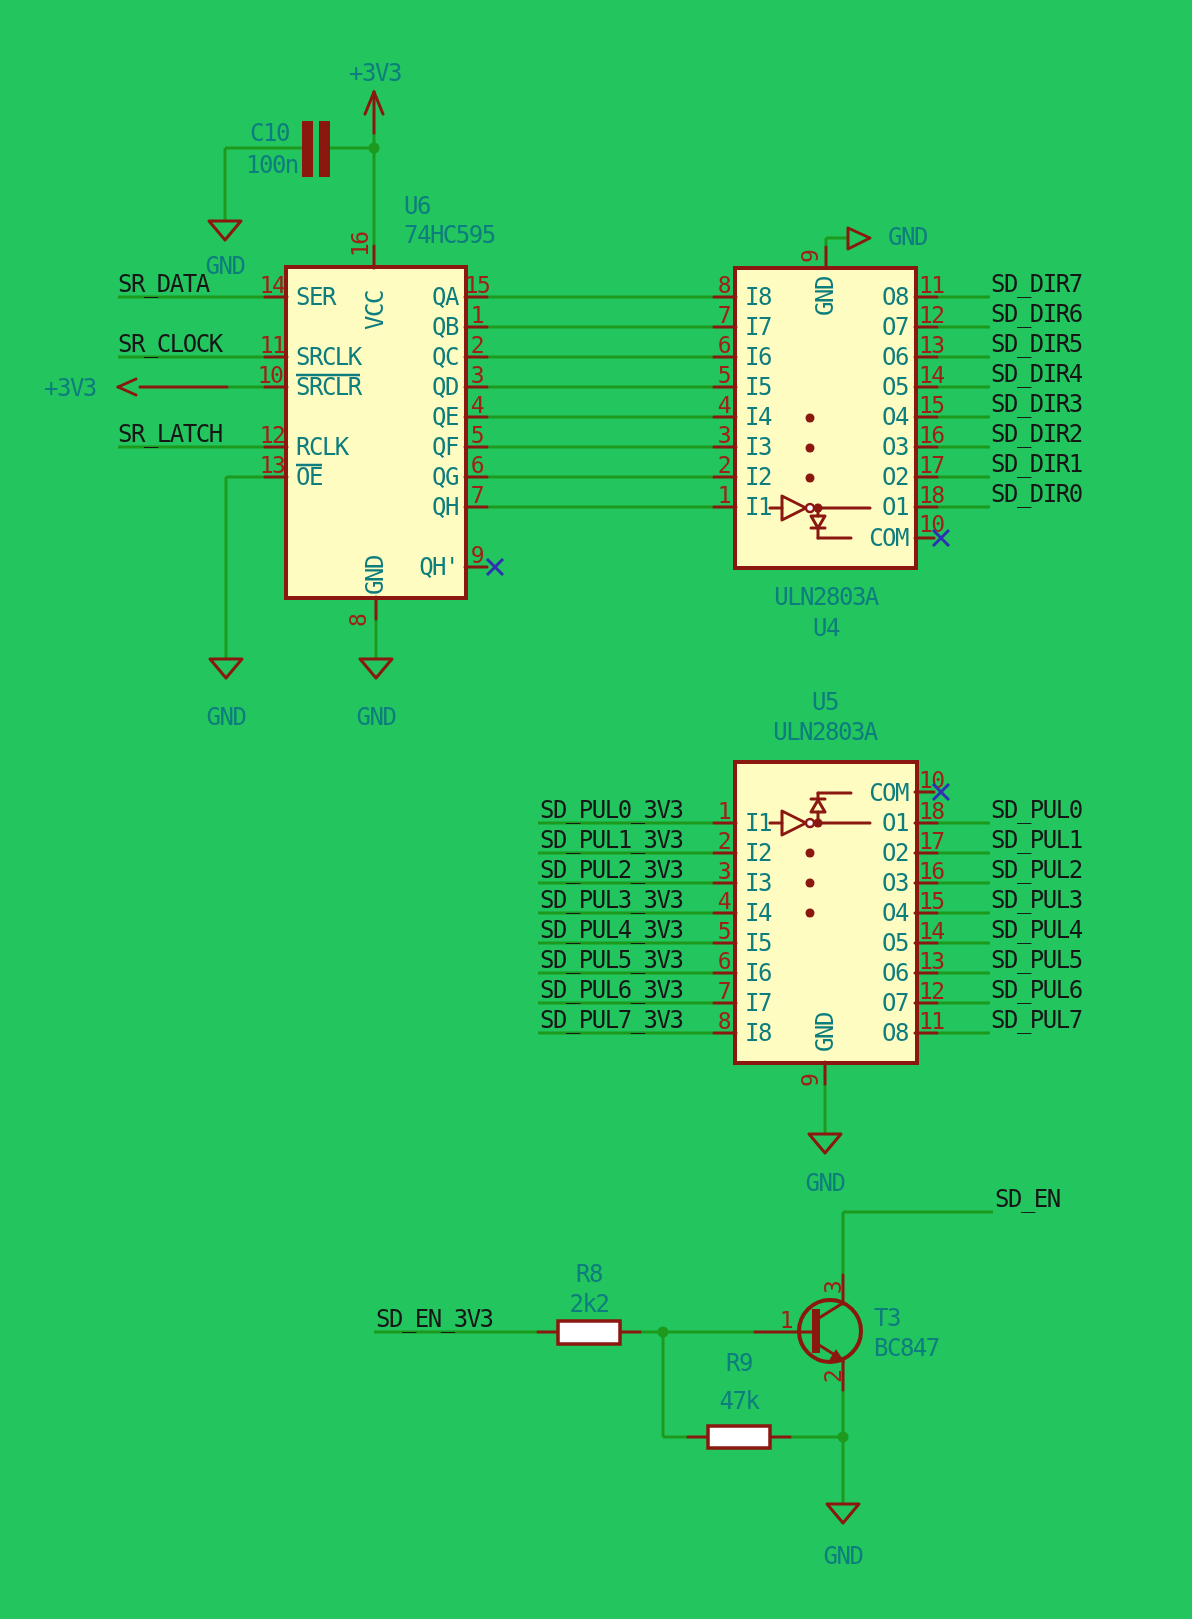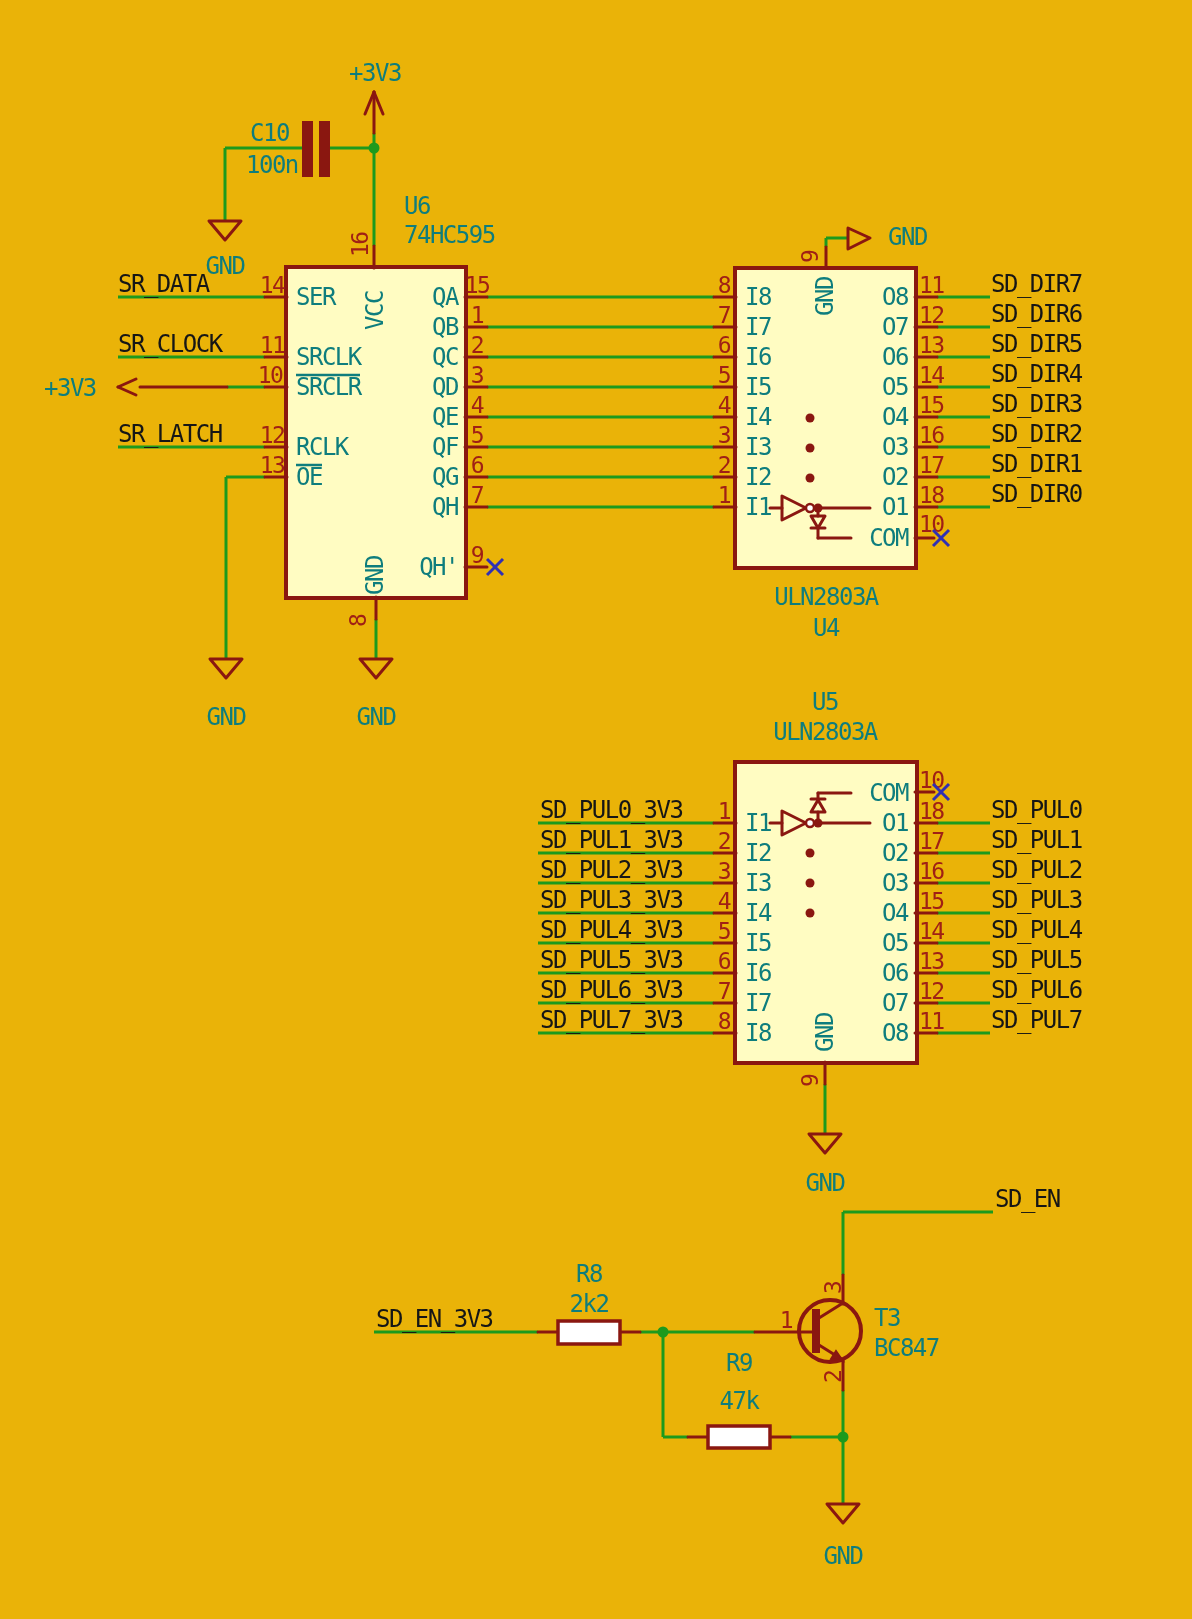--- a/index.html
+++ b/index.html
@@ -1,16 +1,16 @@
 <!DOCTYPE html>
 <html><head>
 <meta charset="utf-8">
 <style>
   html,body{margin:0;padding:0;background:#ffffff;}
-  #stage{position:relative;width:1192px;height:1619px;background:#eab308;overflow:hidden;}
+  #stage{position:relative;width:1192px;height:1619px;background:#22c55e;overflow:hidden;}
   svg text{font-family:"DejaVu Sans Mono","Liberation Mono",monospace;letter-spacing:-1.5px;}
   svg text.kt{fill:#0E7D7D;font-size:24px;}
   svg text.kl{fill:#161616;font-size:24px;}
   svg text.kn{fill:#A02015;font-size:23px;}
 </style>
 </head>
 <body>
 
 <div id="stage">
   <svg id="schematic" width="1192" height="1619" viewBox="0 0 1192 1619" xmlns="http://www.w3.org/2000/svg">

